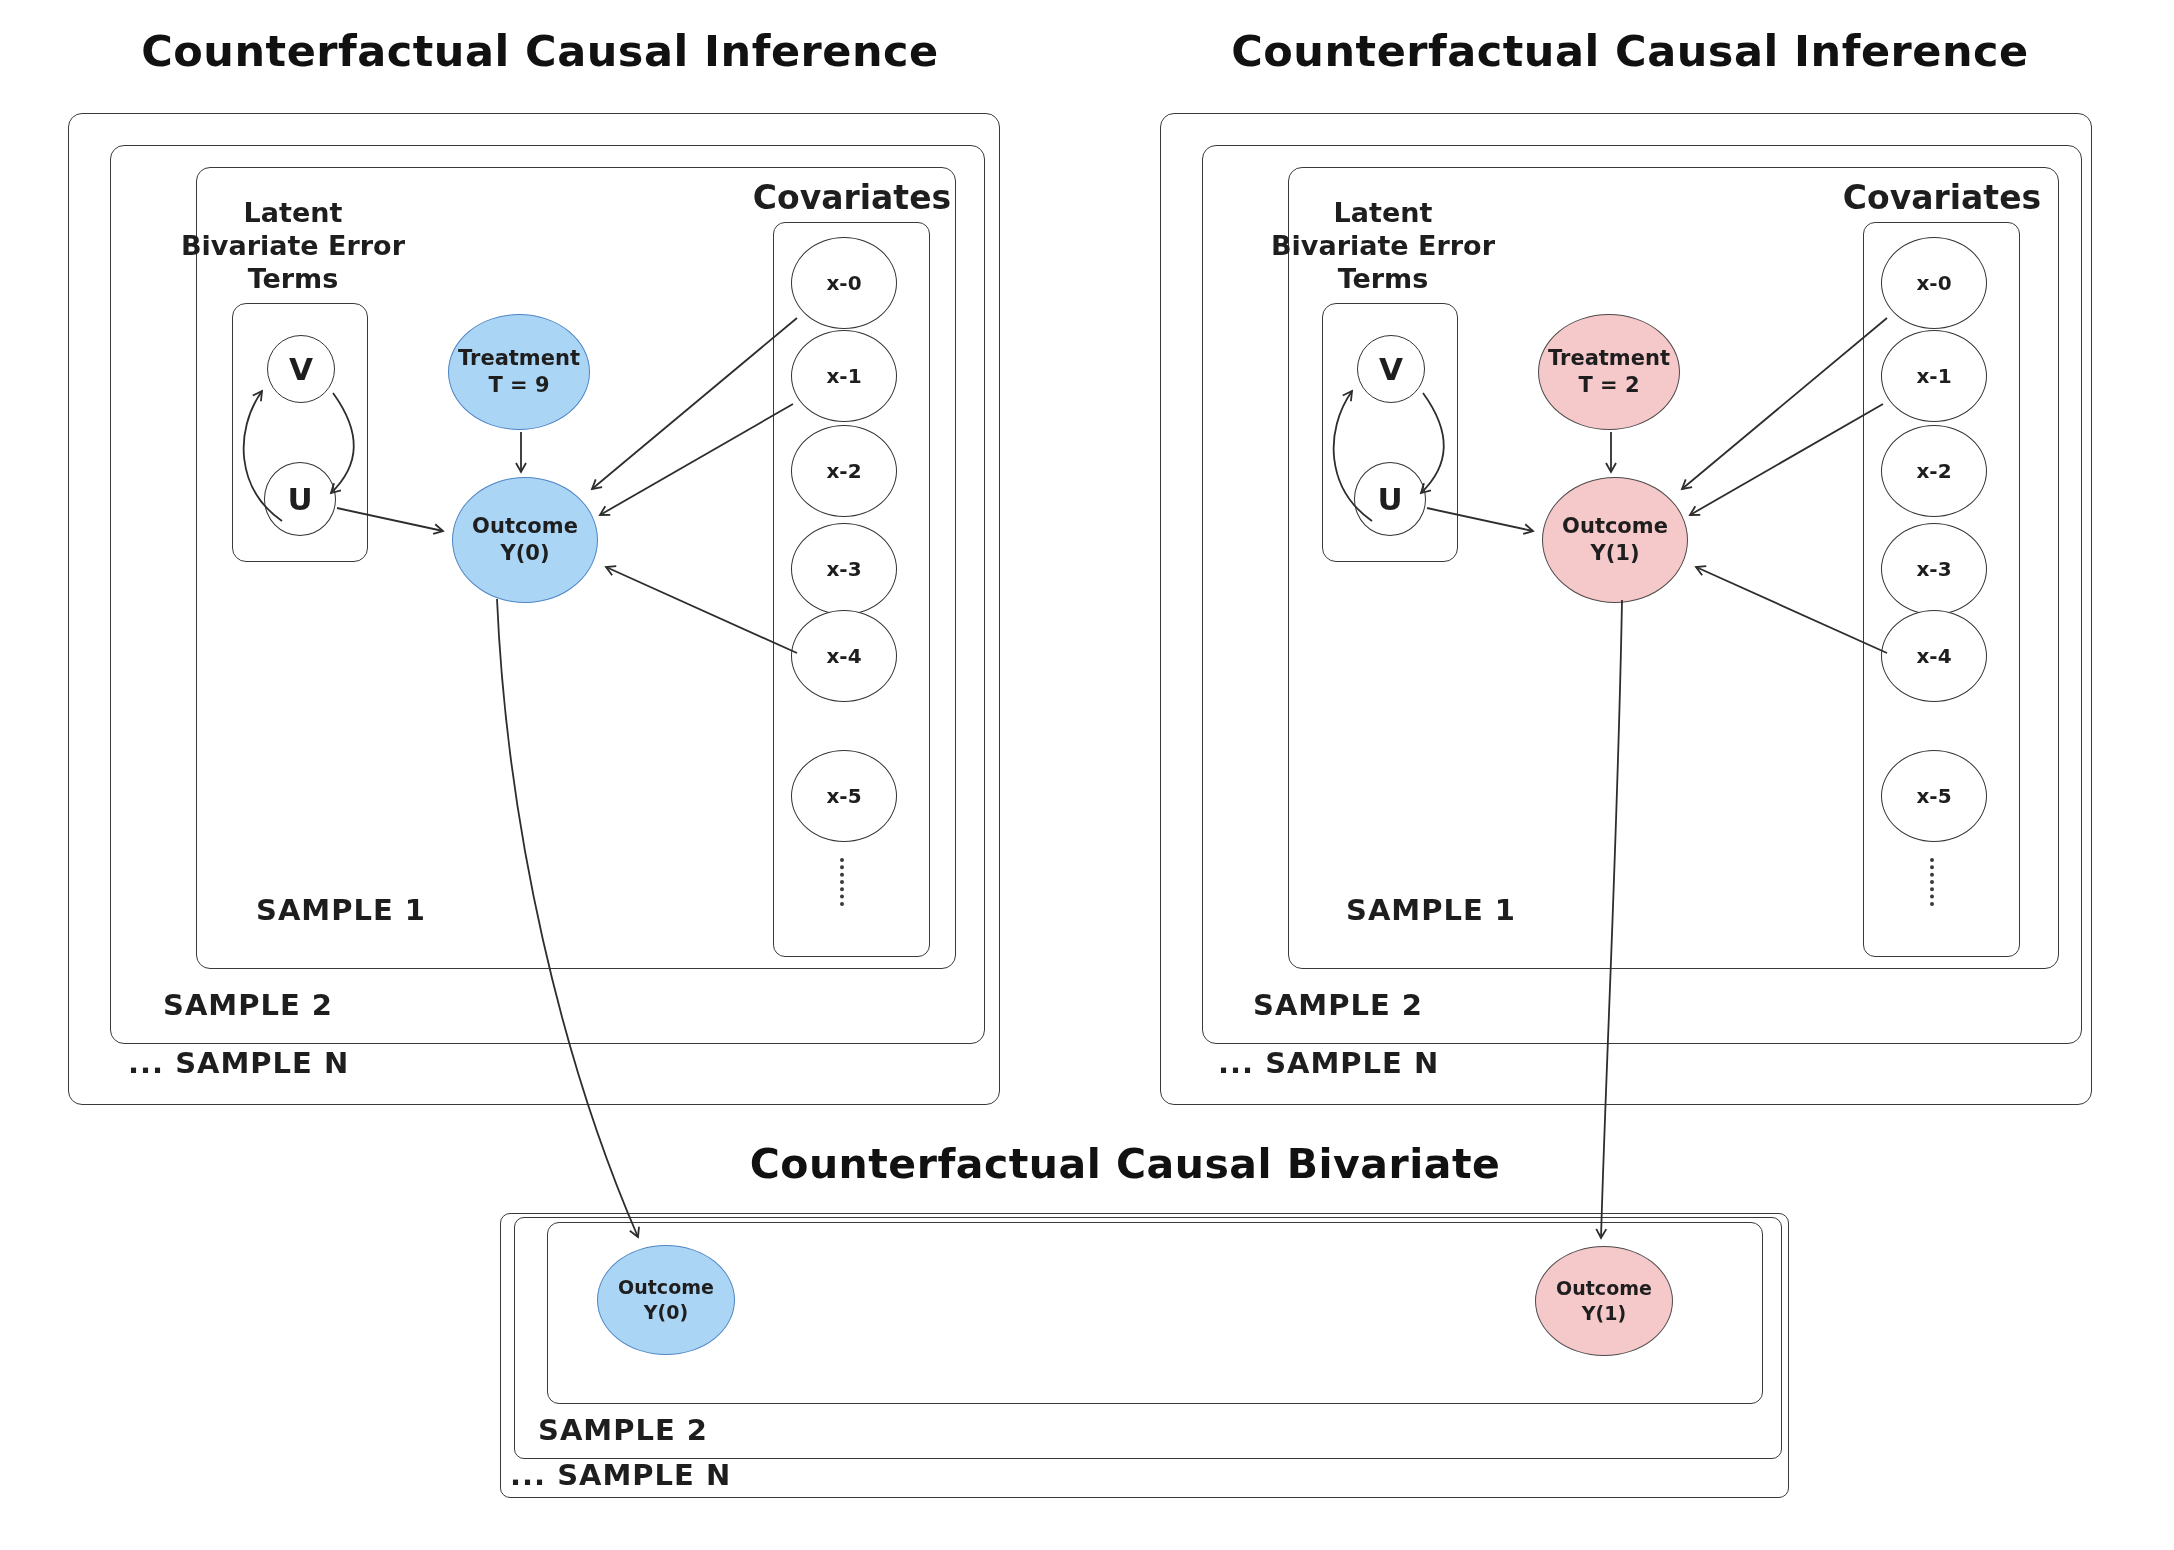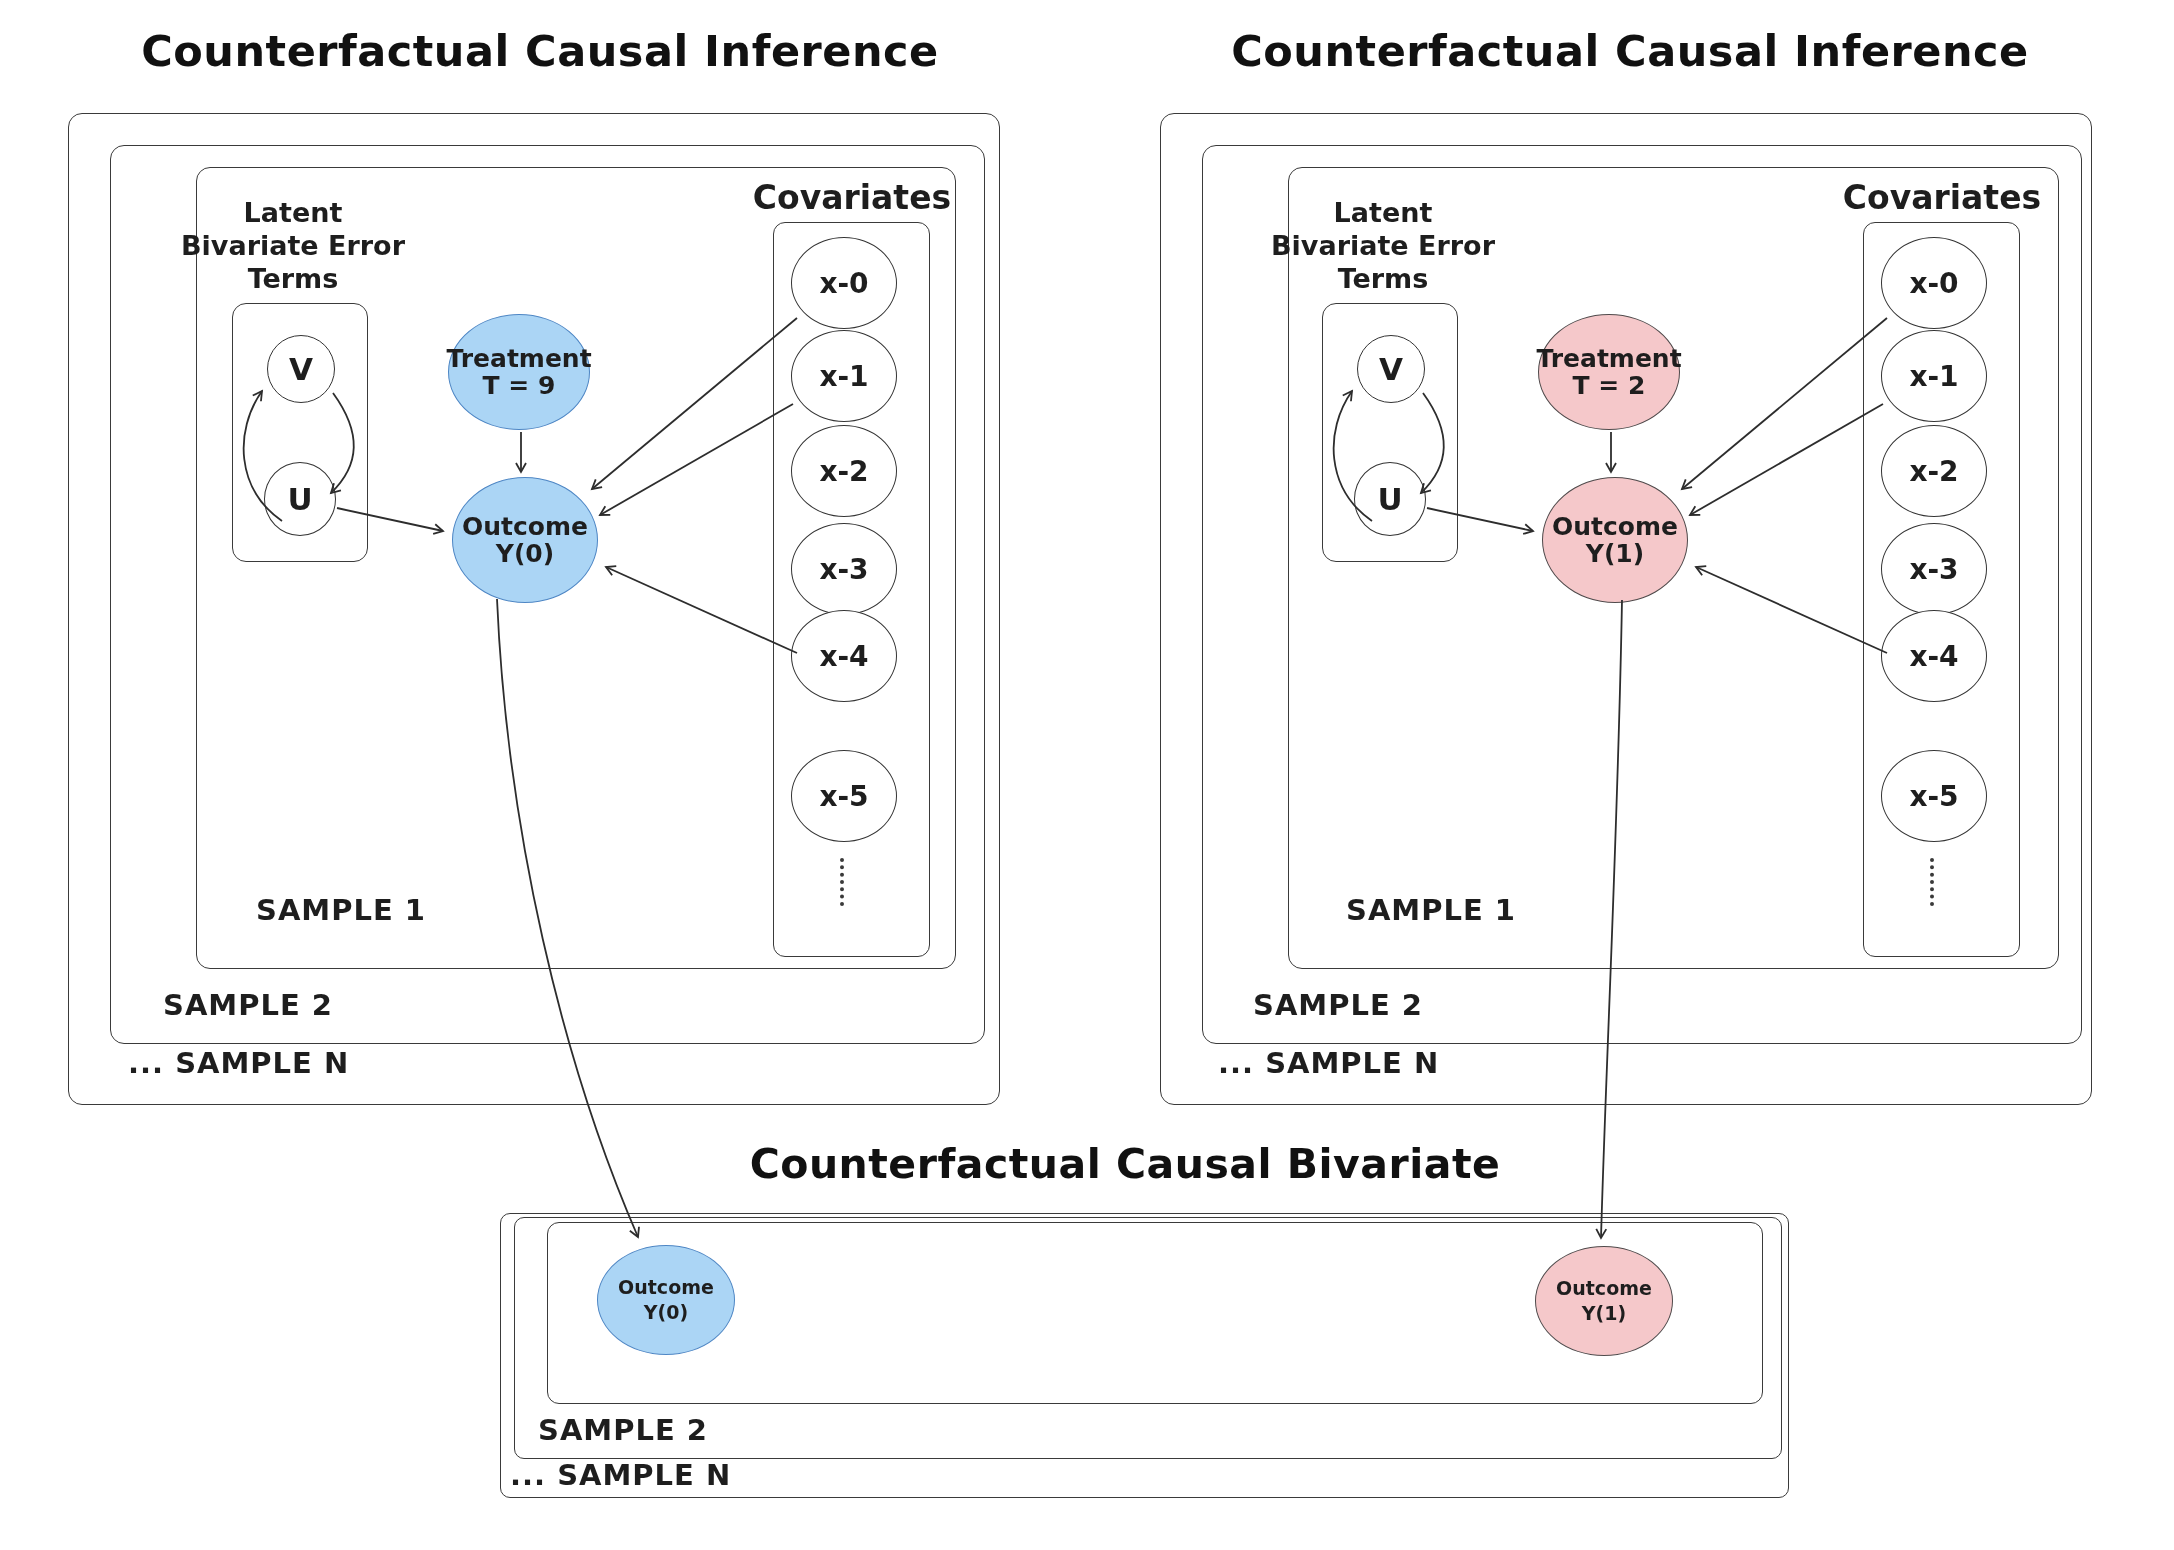--- a/index.html
+++ b/index.html
@@ -16,25 +16,25 @@
     position:absolute;font-size:29px;font-weight:600;letter-spacing:1px;
     color:#1e1e1e;white-space:nowrap;
   }
   .latent-lbl{position:absolute;width:250px;text-align:center;font-size:27px;line-height:33px;font-weight:700;}
   .cov-lbl{position:absolute;width:200px;text-align:center;font-size:33px;font-weight:700;}
   .circle{
     position:absolute;border:1.7px solid #343434;border-radius:50%;background:#ffffff;
     display:flex;align-items:center;justify-content:center;font-weight:600;
   }
   .vu{width:66px;height:66px;font-size:31px;}
-  .cov{width:104px;height:90px;font-size:28px;}
+  .cov{width:104px;height:90px;font-size:20px;}
   .node{
     position:absolute;border-radius:50%;display:flex;flex-direction:column;
     align-items:center;justify-content:center;text-align:center;
-    font-size:25px;line-height:27px;font-weight:600;
+    font-size:21px;line-height:27px;font-weight:600;
   }
   .node.blue{background:#ABD5F5;border:1.8px solid #4E86C4;}
   .node.pink{background:#F5C8CA;border:1.8px solid #4F4A4B;}
   .node.small{font-size:19px;line-height:25px;}
   .dots{position:absolute;width:0;height:48px;border-left:4px dotted #3a3a3a;}
   svg.arrows{position:absolute;left:0;top:0;pointer-events:none;}
   svg.arrows path{stroke:#2d2d2d;stroke-width:1.8;fill:none;}
 </style>
 </head>
 <body>

